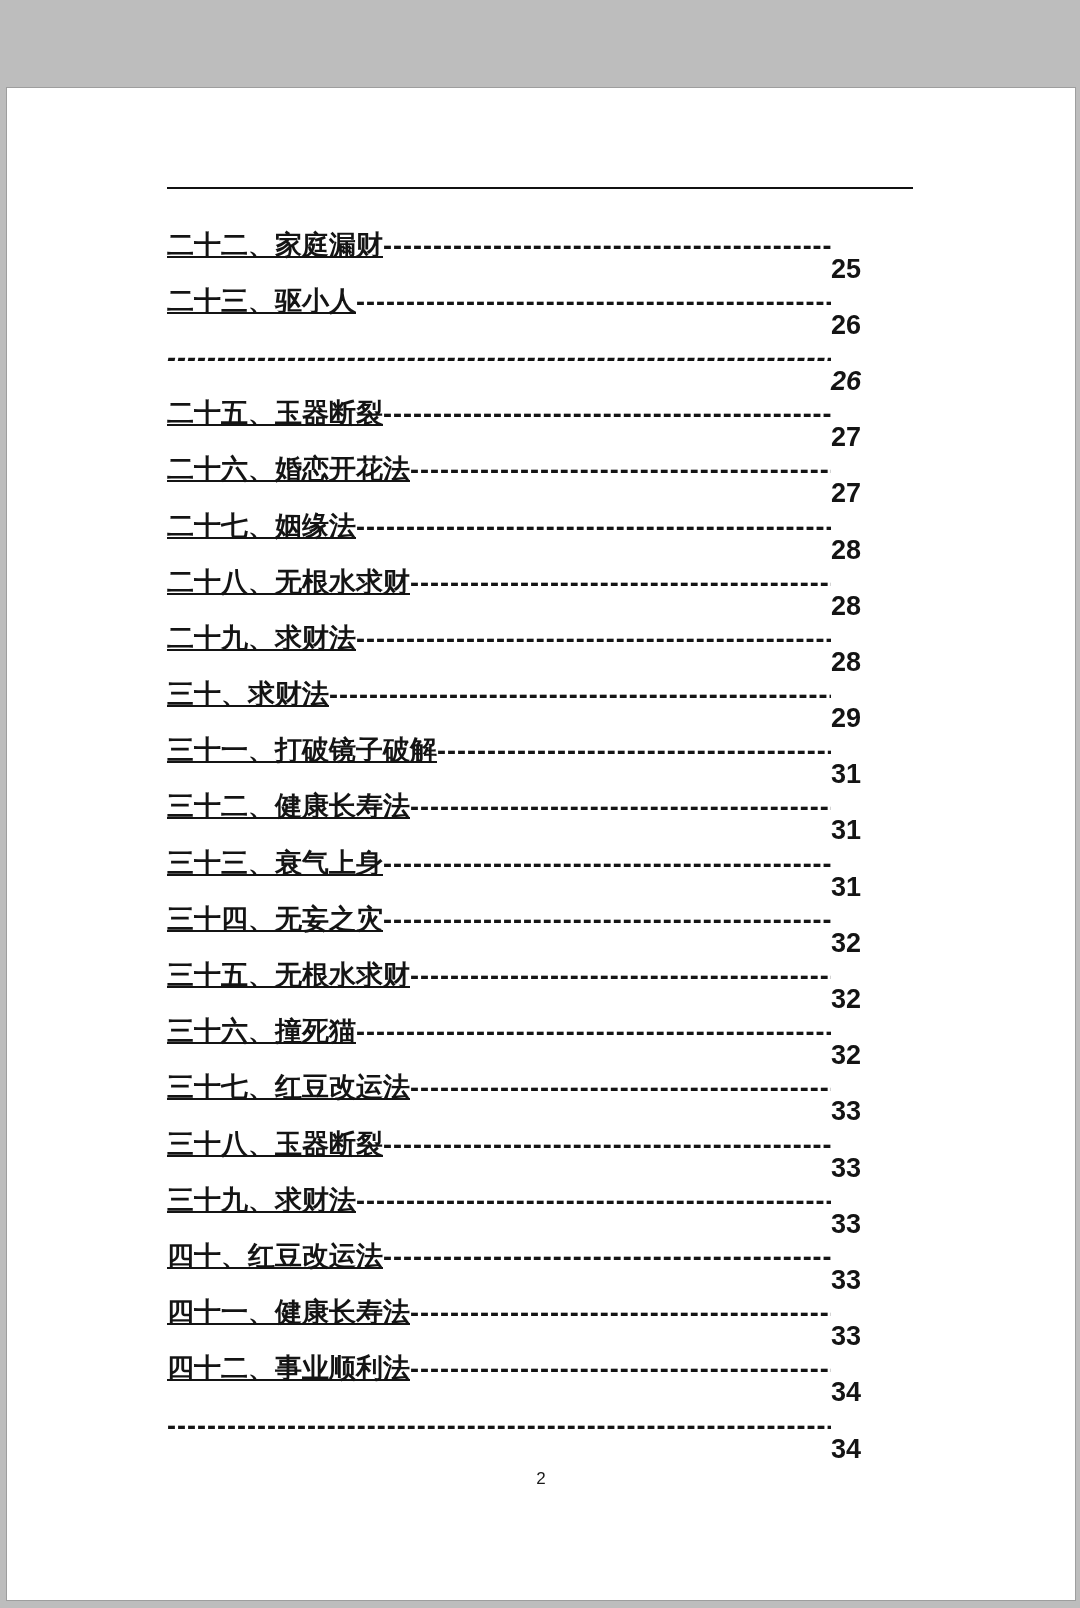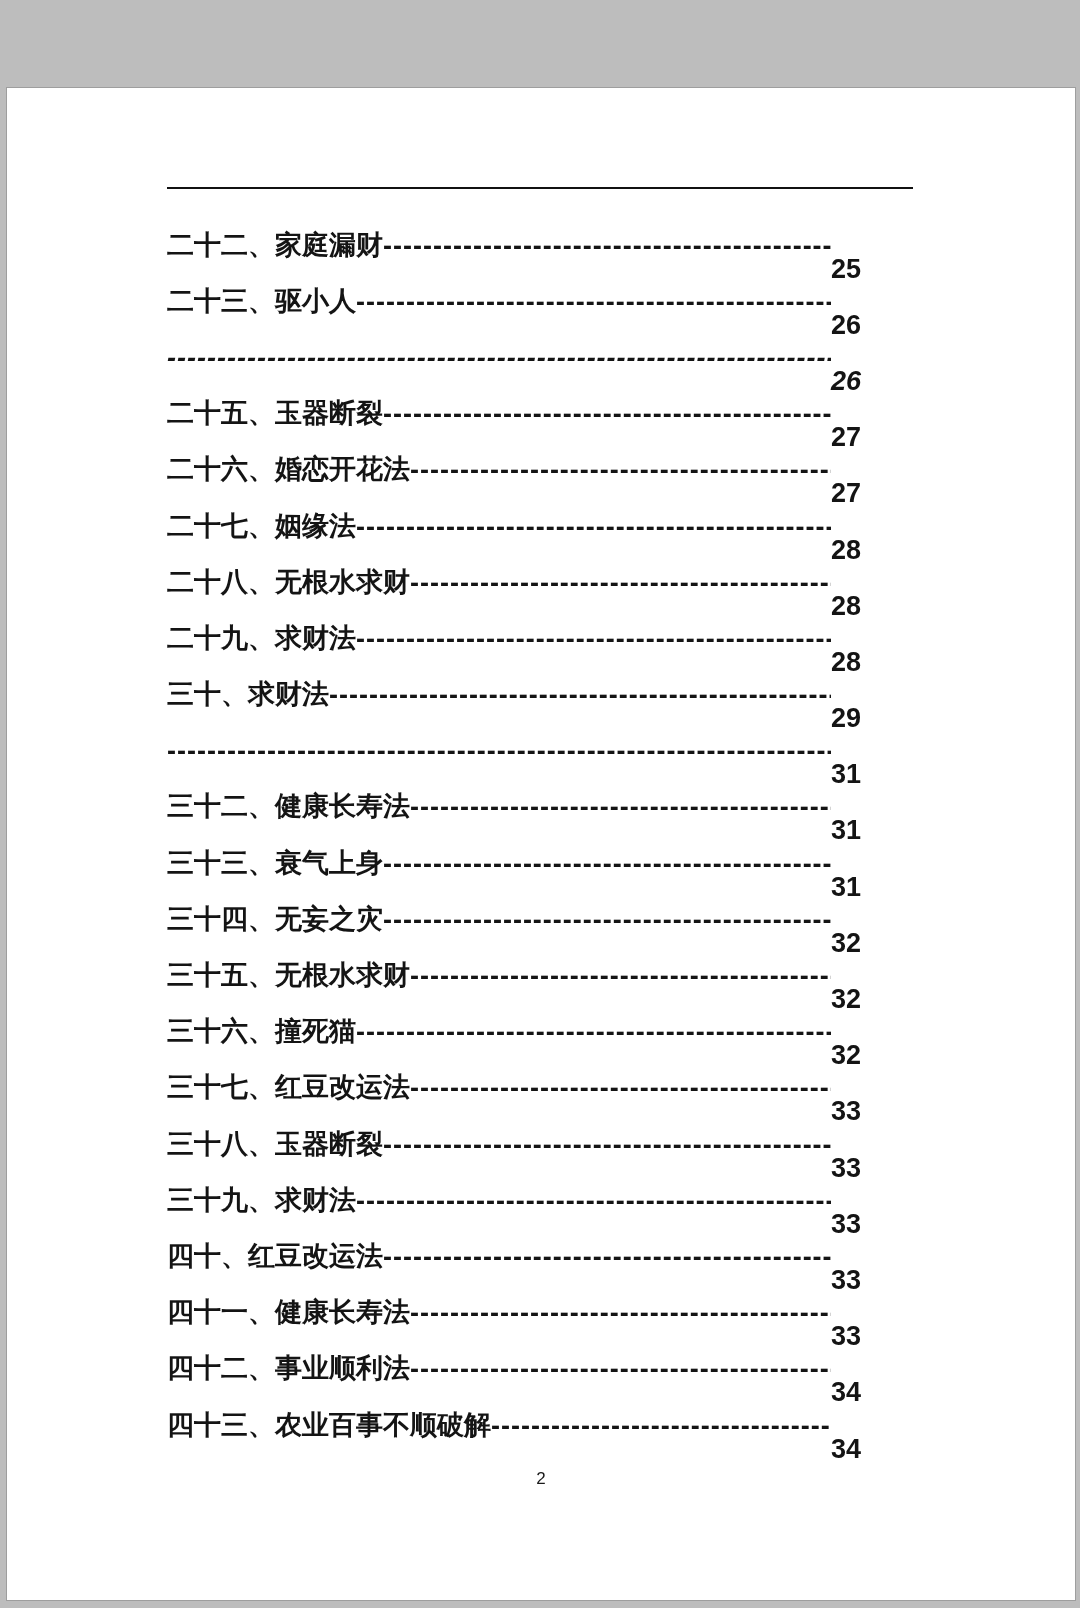--- a/index.html
+++ b/index.html
@@ -48,20 +48,21 @@
     font-size: 27px;
     font-weight: bold;
     line-height: 1;
   }
   .toc-row.italic {
     font-style: italic;
   }
   .toc-title {
     white-space: nowrap;
     flex: 0 0 auto;
+    text-decoration: underline;
   }
   .toc-leader {
     flex: 1 1 auto;
     overflow: hidden;
     white-space: nowrap;
     letter-spacing: 1px;
     margin-top: 2px;
   }
   .toc-page {
     flex: 0 0 auto;
@@ -132,20 +133,21 @@
     <span class="toc-page">28</span>
   </div>
 
   <div class="toc-row">
     <span class="toc-title">三十、求财法</span>
     <span class="toc-leader">----------------------------------------------------------------------------------------------------------------------------------------------------------------</span>
     <span class="toc-page">29</span>
   </div>
 
   <div class="toc-row">
+    <span class="toc-title">三十一、打破镜子破解</span>
     <span class="toc-leader">----------------------------------------------------------------------------------------------------------------------------------------------------------------</span>
     <span class="toc-page">31</span>
   </div>
 
   <div class="toc-row">
     <span class="toc-title">三十二、健康长寿法</span>
     <span class="toc-leader">----------------------------------------------------------------------------------------------------------------------------------------------------------------</span>
     <span class="toc-page">31</span>
   </div>
 
@@ -203,20 +205,19 @@
     <span class="toc-page">33</span>
   </div>
 
   <div class="toc-row">
     <span class="toc-title">四十二、事业顺利法</span>
     <span class="toc-leader">----------------------------------------------------------------------------------------------------------------------------------------------------------------</span>
     <span class="toc-page">34</span>
   </div>
 
   <div class="toc-row">
-    <span class="toc-title">四十三、农业百事不顺破解</span>
     <span class="toc-leader">----------------------------------------------------------------------------------------------------------------------------------------------------------------</span>
     <span class="toc-page">34</span>
   </div>
 </div>
     <div class="footer-pageno">2</div>
   </div>
 </div>
 
 </body></html>

